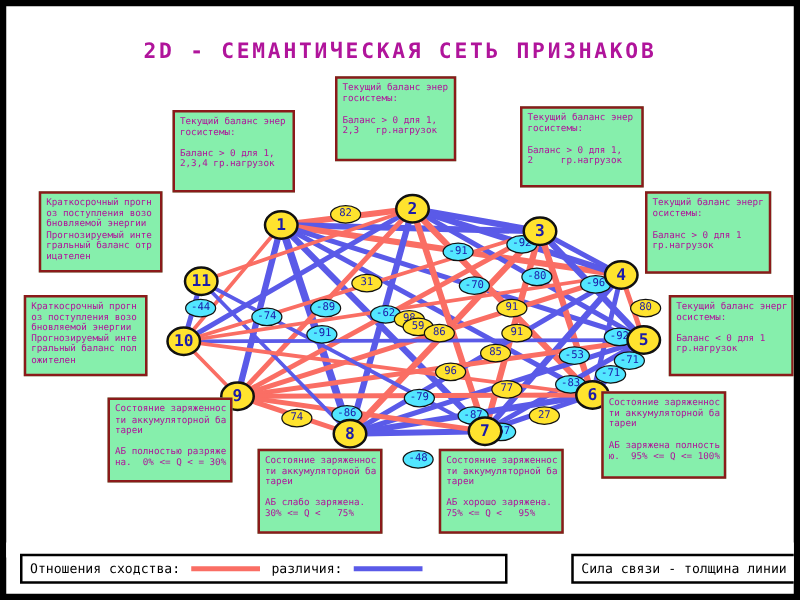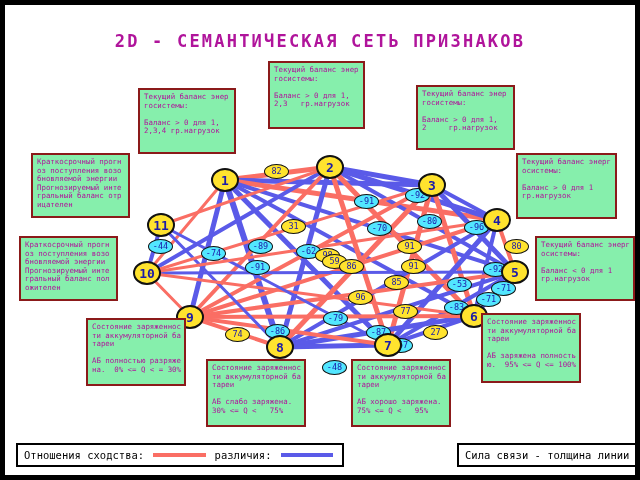--- a/index.html
+++ b/index.html
@@ -84,21 +84,21 @@
     border:2px solid #000;
     background:#fff;
     box-sizing:border-box;
     display:flex;
     align-items:center;
     color:#000;
     font-size:10.5px;
     font-family:"DejaVu Sans Mono","Liberation Mono",monospace;
     white-space:nowrap;
   }
-  #legend-left{left:11px;top:9px;width:328px;height:24px;padding-left:6px;}
+  #legend-left{left:11px;top:9px;width:390px;height:24px;padding-left:6px;}
   #legend-right{left:422px;top:9px;width:216px;height:24px;padding-left:6px;margin-left:30px;}
   .swatch{display:inline-block;width:55px;height:4px;margin:0 9px;}
   .sw-sim{background:#fa6e64;}
   .sw-dif{background:#5a5ae8;}
 </style>
 </head>
 <body>
 
 <div id="root">
 

